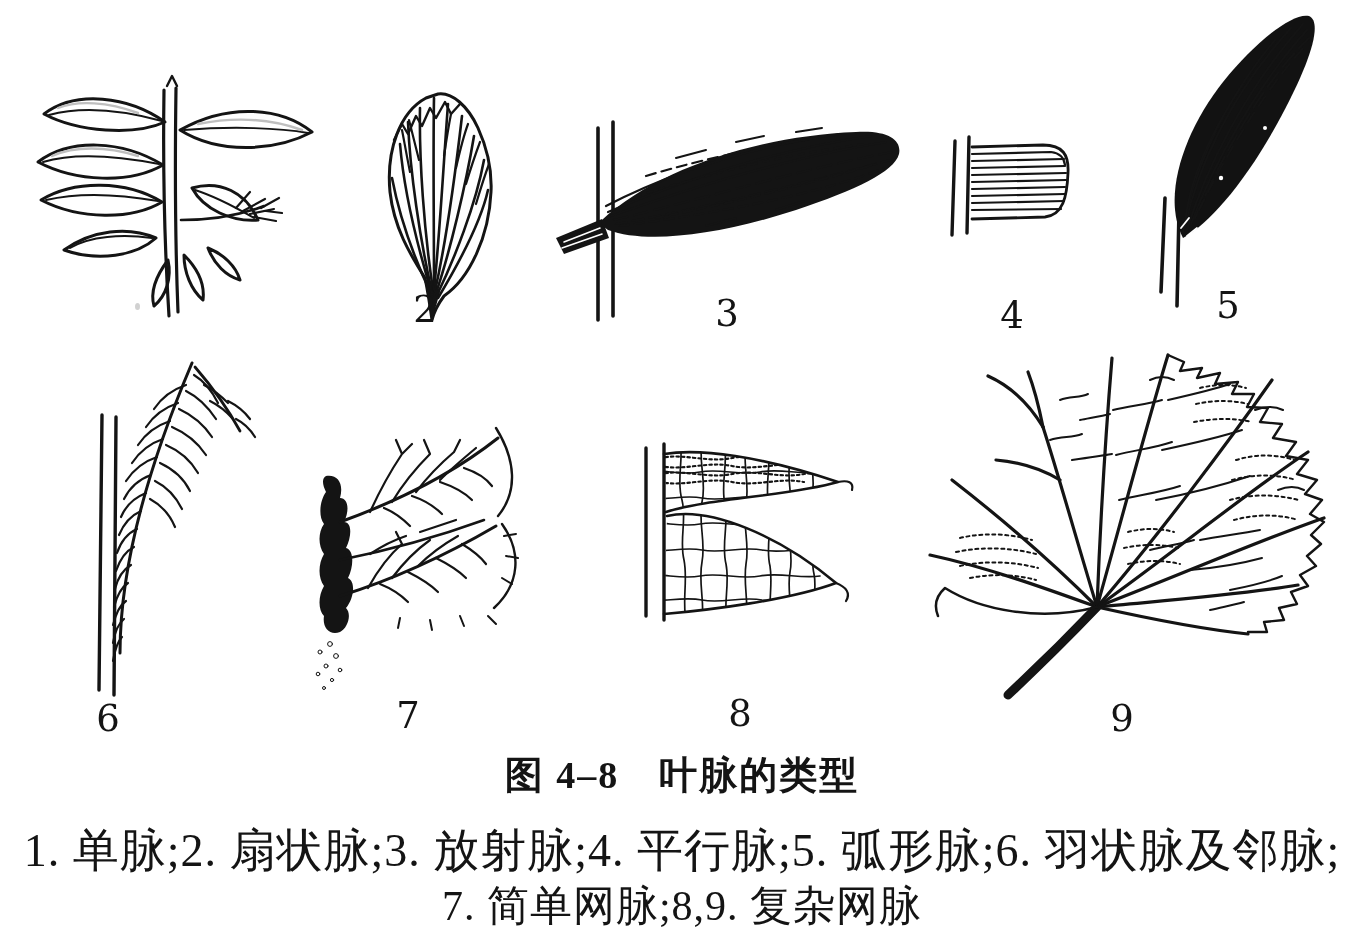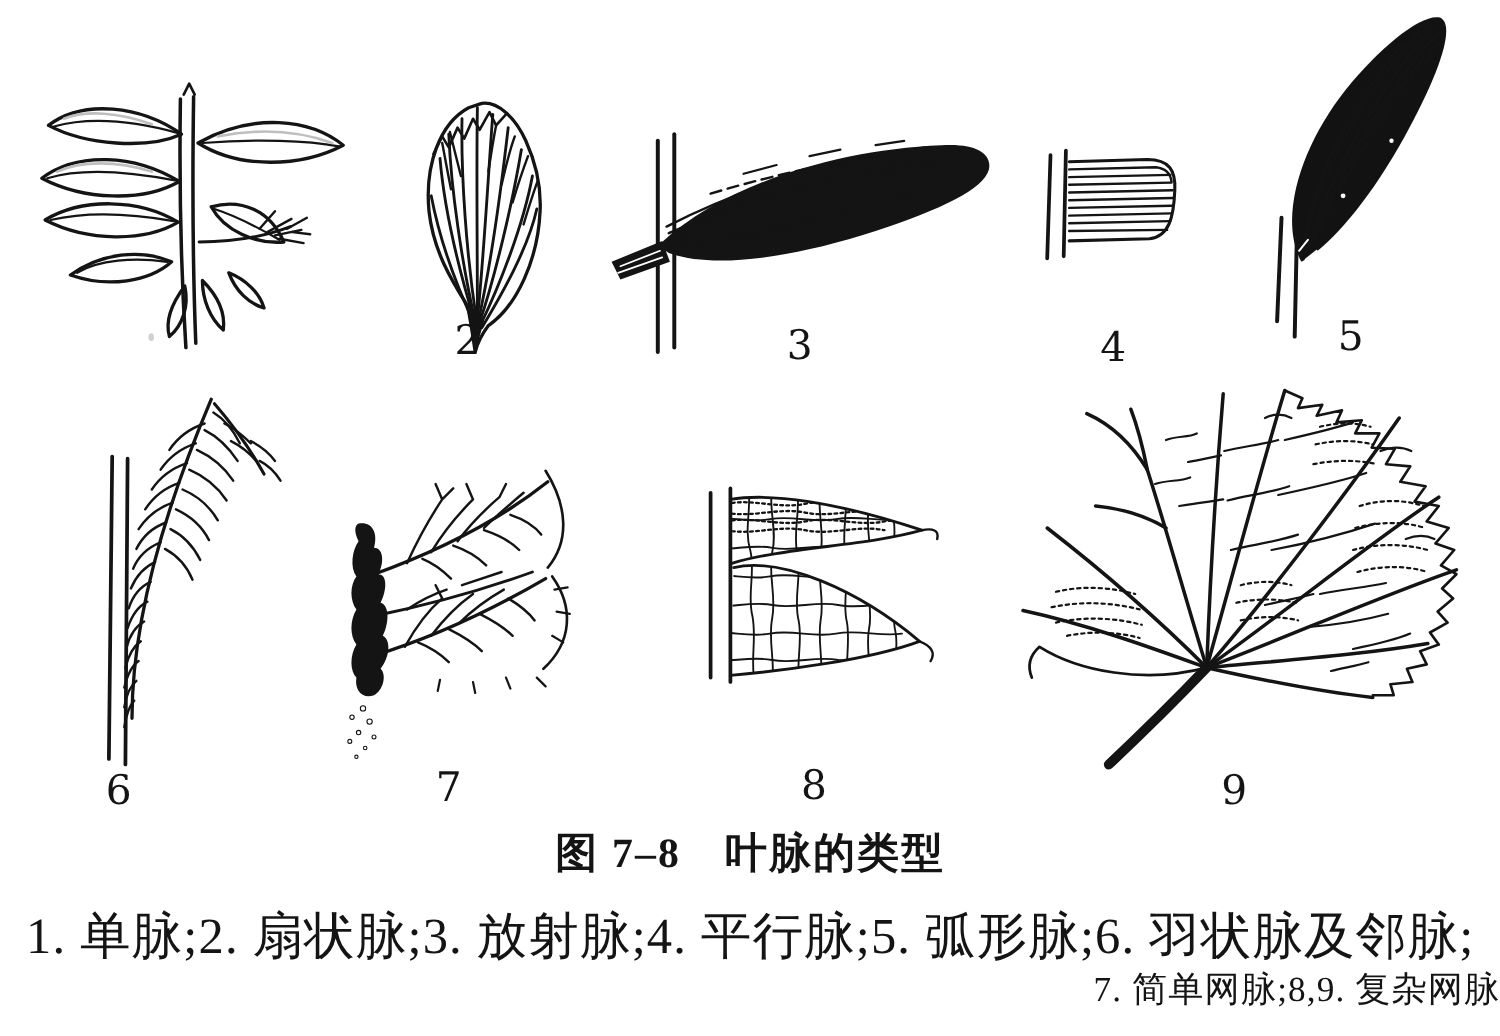--- a/index.html
+++ b/index.html
@@ -5,21 +5,21 @@
   html,body{margin:0;padding:0;background:#fff;}
   #page{position:relative;width:1364px;height:942px;background:#fff;overflow:hidden;
         font-family:"Liberation Serif","DejaVu Serif",serif;color:#141414;}
   svg{position:absolute;overflow:visible;}
   svg g{stroke:#141414;fill:none;stroke-linecap:round;stroke-linejoin:round;}
   .label{position:absolute;transform:translateX(-50%);font-size:37px;color:#141414;
          font-family:"DejaVu Serif","Liberation Serif",serif;}
   .caption{position:absolute;left:0;width:100%;text-align:center;color:#141414;}
   #fig-title{top:750px;font-size:38px;font-weight:bold;letter-spacing:2px;}
   #cap1{top:820px;font-size:46px;letter-spacing:1px;}
-  #cap2{top:878px;font-size:32px;letter-spacing:1px;text-align:right;}
+  #cap2{top:878px;font-size:42px;letter-spacing:1px;}
   #faint-mark{position:absolute;left:135px;top:303px;width:5px;height:7px;
               background:#9a9a9a;opacity:.45;border-radius:50%;}
 </style>
 </head>
 <body>
 
 <div id="page">
 
   <svg style="left:18px;top:68px" width="305" height="272" viewBox="0 0 305 272">
     <g stroke-width="3">
@@ -323,17 +323,17 @@
 
   <div class="label" style="left:425px;top:288px">2</div>
   <div class="label" style="left:727px;top:292px">3</div>
   <div class="label" style="left:1012px;top:294px">4</div>
   <div class="label" style="left:1228px;top:284px">5</div>
   <div class="label" style="left:108px;top:697px">6</div>
   <div class="label" style="left:408px;top:694px">7</div>
   <div class="label" style="left:740px;top:692px">8</div>
   <div class="label" style="left:1122px;top:697px">9</div>
 
-  <div id="fig-title" class="caption">图 7–8　叶脉的类型</div>
+  <div id="fig-title" class="caption">图 4–8　叶脉的类型</div>
   <div id="cap1" class="caption">1. 单脉;2. 扇状脉;3. 放射脉;4. 平行脉;5. 弧形脉;6. 羽状脉及邻脉;</div>
   <div id="cap2" class="caption">7. 简单网脉;8,9. 复杂网脉</div>
 
 </div>
 
 </body></html>

